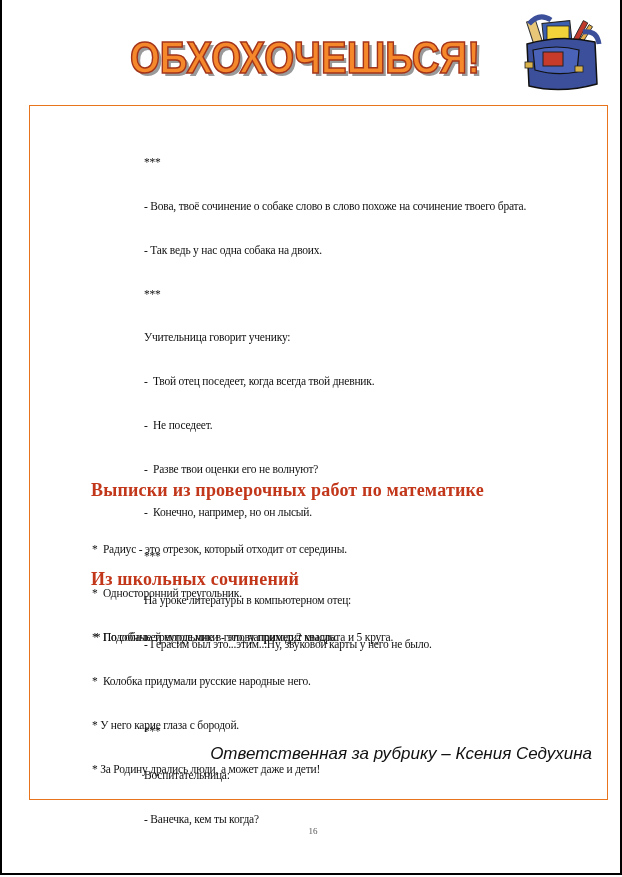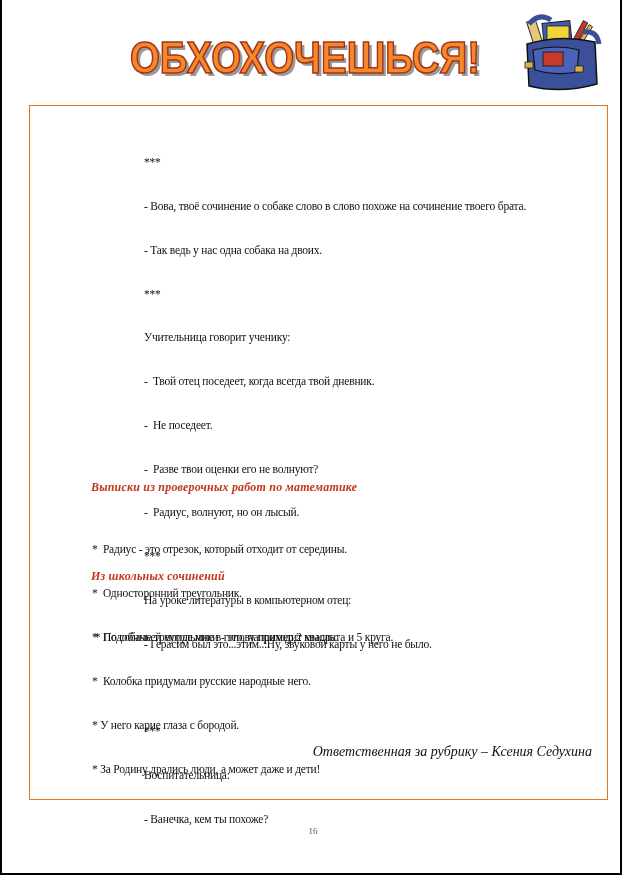--- a/index.html
+++ b/index.html
@@ -21,31 +21,31 @@
     .text {
       font-family: "Liberation Serif", "DejaVu Serif", serif;
       font-size: 11.5px; color: #111; line-height: 14.6px;
       letter-spacing: -0.2px; white-space: pre;
     }
     .jokes { position: absolute; left: 142px; top: 126px; }
     .gap { height: 14.6px; }
     .heading {
       position: absolute; left: 89px;
       font-family: "Liberation Serif", "DejaVu Serif", serif;
-      font-style: italic; font-weight: bold; font-size: 12px; color: #c2361a;
+      font-weight: bold; font-size: 18px; color: #c2361a;
       letter-spacing: 0.2px;
     }
     .h1 { top: 480px; }
     .h2 { top: 569px; }
     .math { position: absolute; left: 90px; top: 513px; }
     .essays { position: absolute; left: 90px; top: 601px; }
     .credit {
       position: absolute; right: 28px; top: 744px;
-      font-family: Liberation Serif, serif;
-      font-style: italic; font-size: 14px; color: #111;
+      font-family: Liberation Sans, sans-serif;
+      font-style: italic; font-size: 17px; color: #111;
     }
     .page-number {
       position: absolute; left: 0; width: 622px; top: 826px; text-align: center;
       font-family: "Liberation Serif", "DejaVu Serif", serif; font-size: 9px; color: #555;
     }
   </style>
 </head>
 <body>
 
 <div class="page">
@@ -85,28 +85,28 @@
 
   <div class="text jokes">
     <div>***</div>
     <div>- Вова, твоё сочинение о собаке слово в слово похоже на сочинение твоего брата.</div>
     <div>- Так ведь у нас одна собака на двоих.</div>
     <div>***</div>
     <div>Учительница говорит ученику:</div>
     <div>-  Твой отец поседеет, когда всегда твой дневник.</div>
     <div>-  Не поседеет.</div>
     <div>-  Разве твои оценки его не волнуют?</div>
-    <div>-  Радиус, волнуют, но он лысый.</div>
+    <div>-  Конечно, например, но он лысый.</div>
     <div>***</div>
     <div>На уроке литературы в компьютерном отец:</div>
     <div>- Герасим был это...этим...Ну, звуковой карты у него не было.</div>
     <div class="gap"></div>
     <div>***</div>
     <div>Воспитательница:</div>
-    <div>- Ванечка, кем ты похоже?</div>
+    <div>- Ванечка, кем ты когда?</div>
     
     
     
     
     
     
     
   </div>
 
   <div class="heading h1">Выписки из проверочных работ по математике</div>

